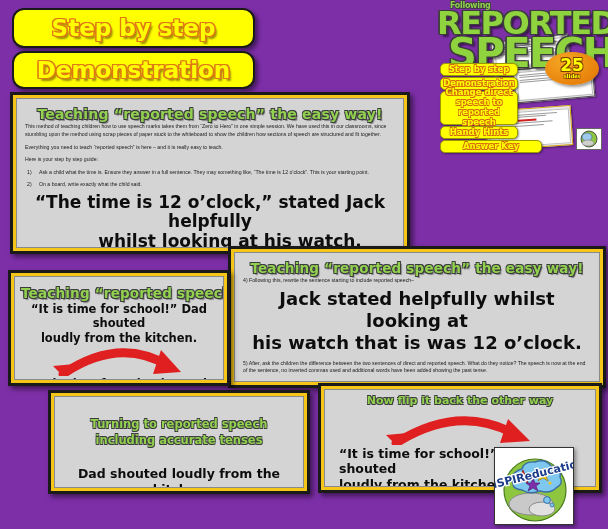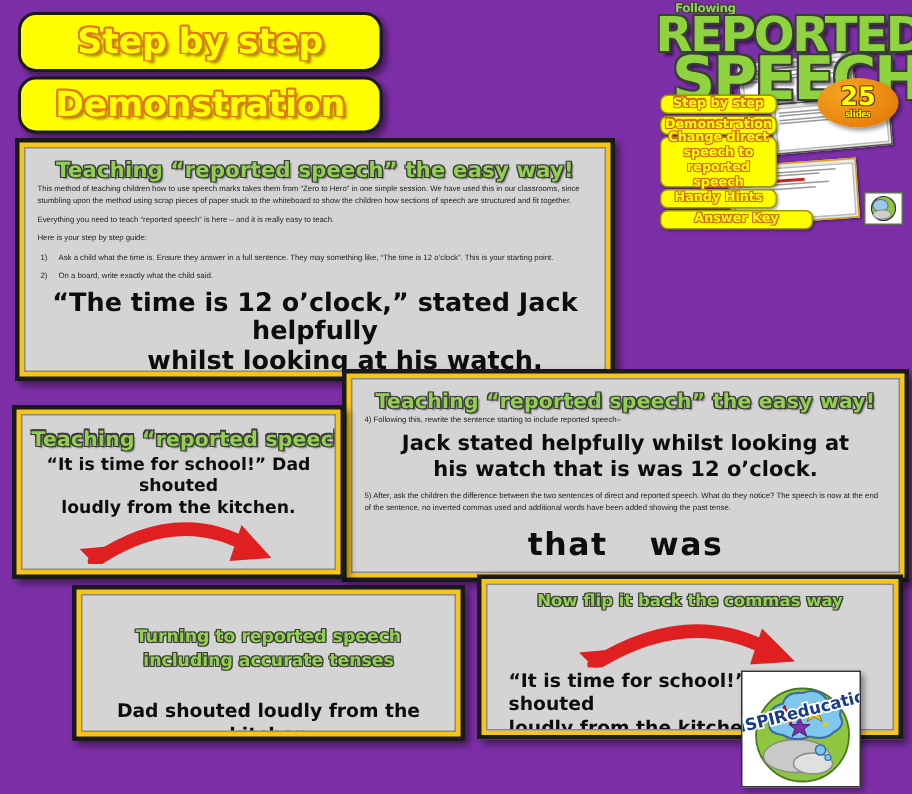--- a/index.html
+++ b/index.html
@@ -88,21 +88,21 @@
   .m-num { position: absolute; left: -12px; }
   .m-head { font-family: "DejaVu Sans", sans-serif; font-weight: bold; font-size: 17px;
             text-align: center; line-height: 1.15; color: #0d0d0d; margin: 4px 0 3px 0;}
   .m-head .ln2 { display: block; padding-left: 40px; }
 
   
   #panel-right { left: 228px; top: 246px; width: 378px; height: 142px; }
   #panel-right .panel-inner { padding: 5px 8px; }
   #panel-right .r-head {
     font-family: "DejaVu Sans", sans-serif; font-weight: bold;
-    font-size: 14px; text-align: center; line-height: 1.22; color: #0d0d0d;
+    font-size: 18px; text-align: center; line-height: 1.22; color: #0d0d0d;
     margin: 3px 0 6px 0;
   }
   #panel-right .thatwas {
     font-family: "DejaVu Sans", sans-serif; font-weight: bold;
     font-size: 21px; text-align: center; color: #0d0d0d;
     margin: 7px 0 9px 0; letter-spacing: 1px;
   }
   #panel-right .thatwas span { margin: 0 14px; }
 
   
@@ -286,21 +286,21 @@
     </div>
     <div class="turn-body">
       <div>Dad shouted loudly from the kitchen</div>
       <div><span class="red und">that</span><span class="und"> it </span><span class="red und">was</span><span class="und"> time for school.</span></div>
     </div>
   </div>
 </div>
 
 <div class="panel" id="panel-back">
   <div class="panel-inner">
-    <div class="turn-title" style="font-size:11px">Now flip it back the commas way</div>
+    <div class="turn-title" style="font-size:11px">Now flip it back the other way</div>
     <div class="arrow-wrap" style="height:34px;margin-top:2px">
       <svg width="160" height="34" viewBox="0 0 160 34">
         <path d="M16 32 Q 80 -8 136 24" stroke="#e02020" stroke-width="9" fill="none" stroke-linecap="round"></path>
         <polygon points="128,8 150,30 120,32" fill="#e02020"></polygon>
         <polygon points="6,24 28,22 18,36" fill="#e02020"></polygon>
       </svg>
     </div>
     <div class="flip-line">“It is time for school!” Dad shouted</div>
     <div class="flip-line">loudly from the kitchen.</div>
   </div>

